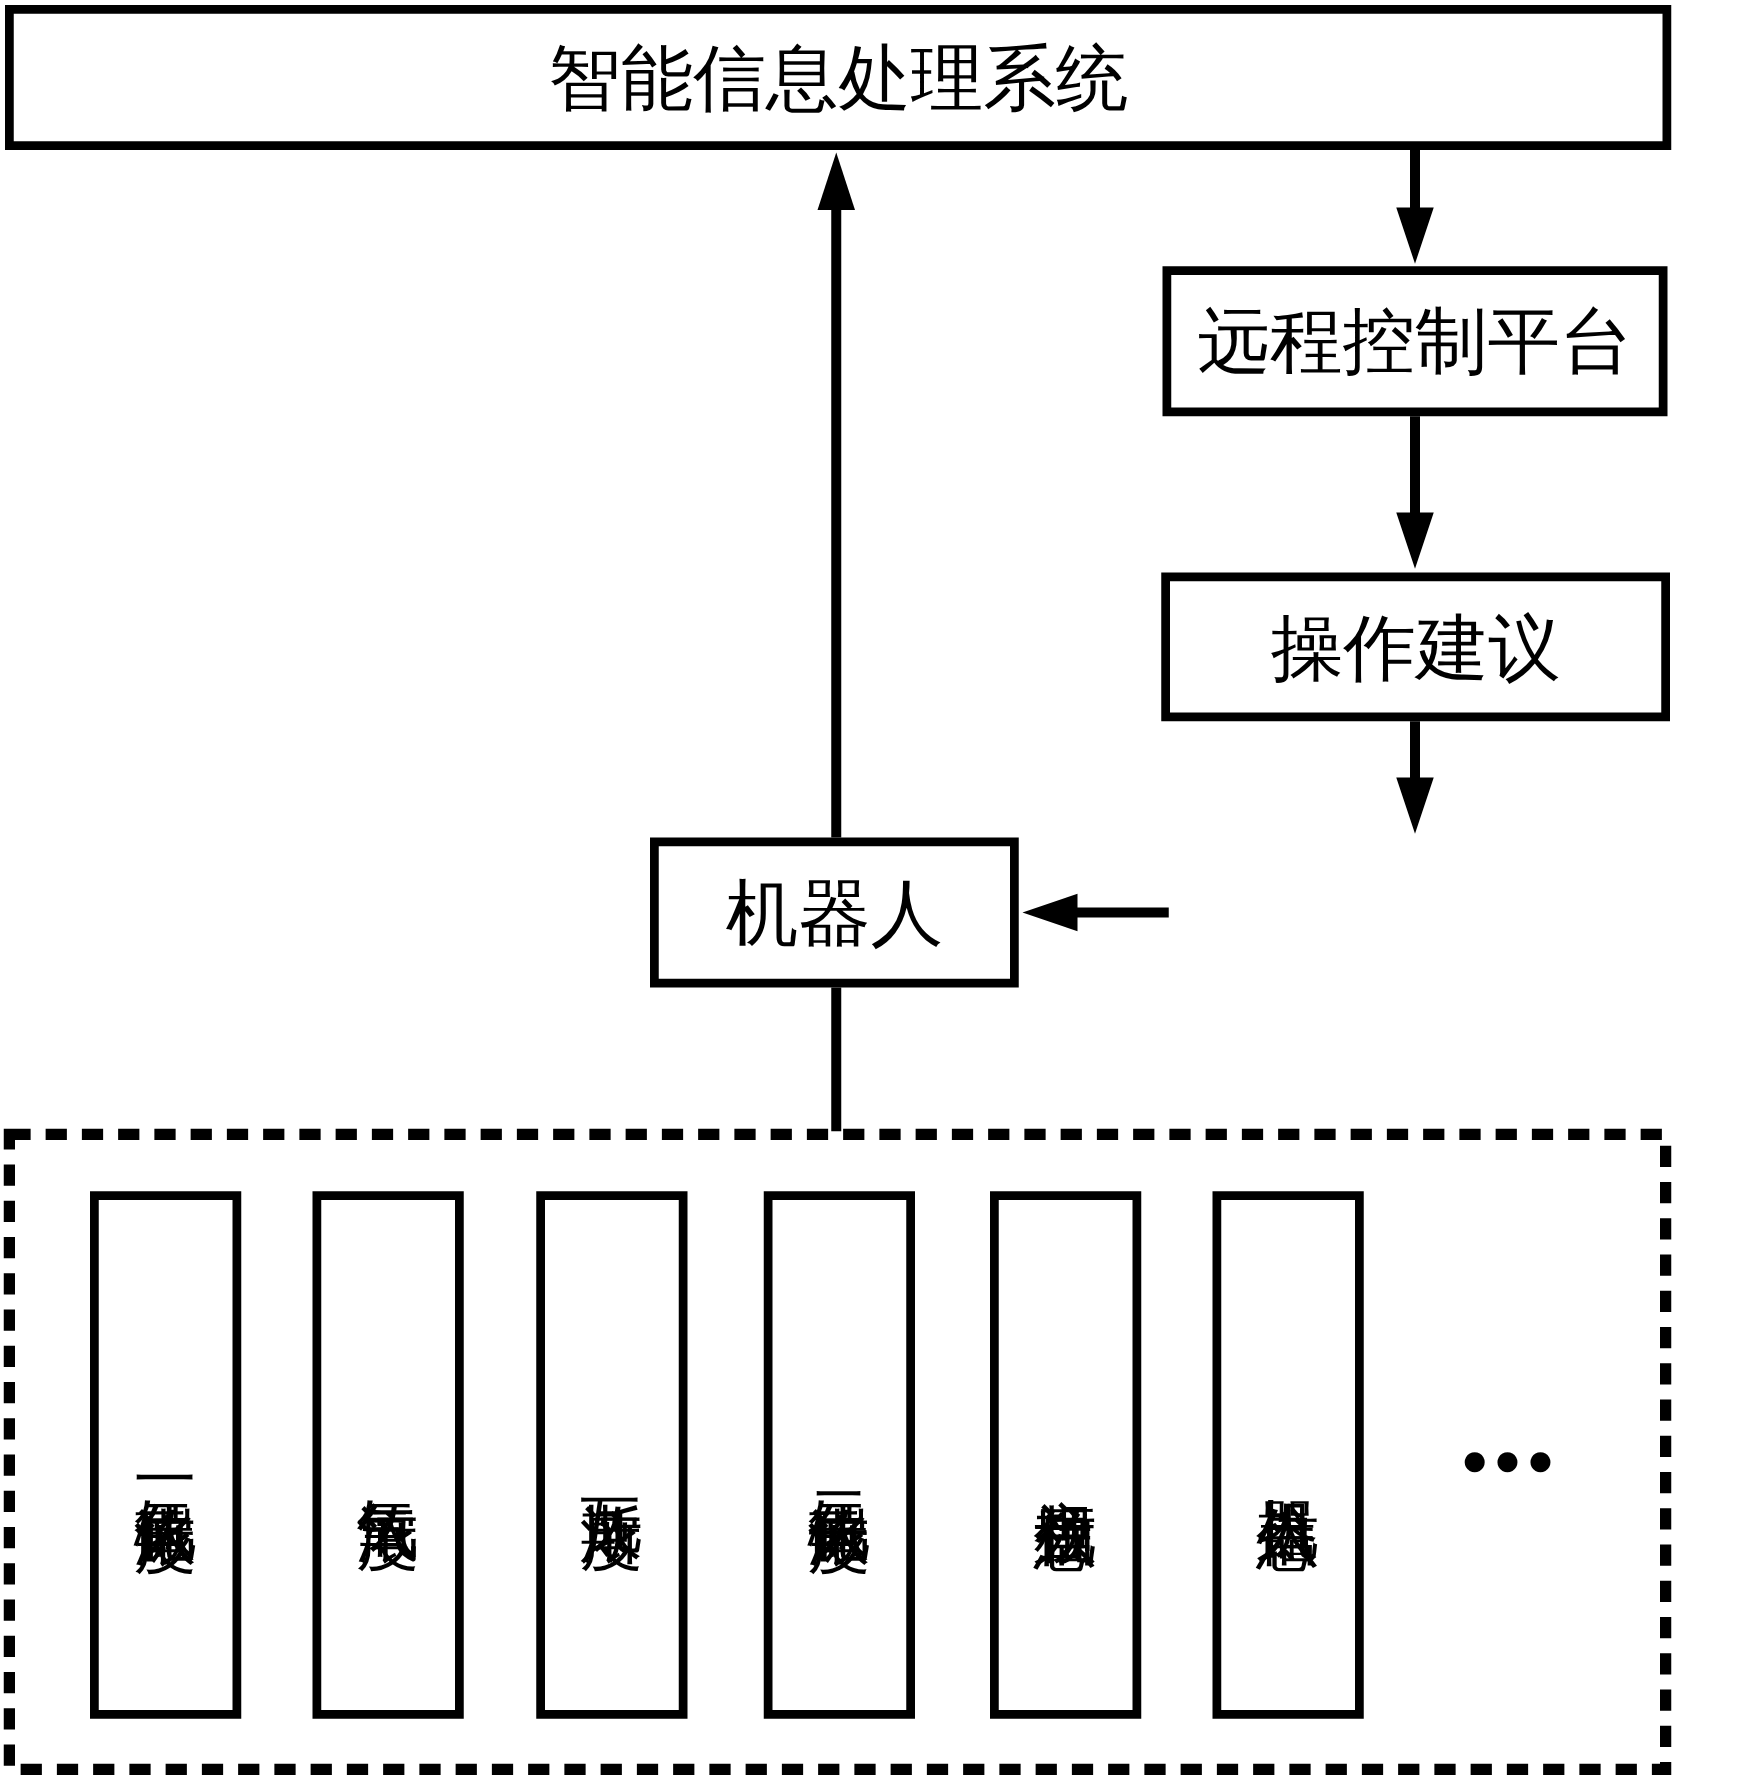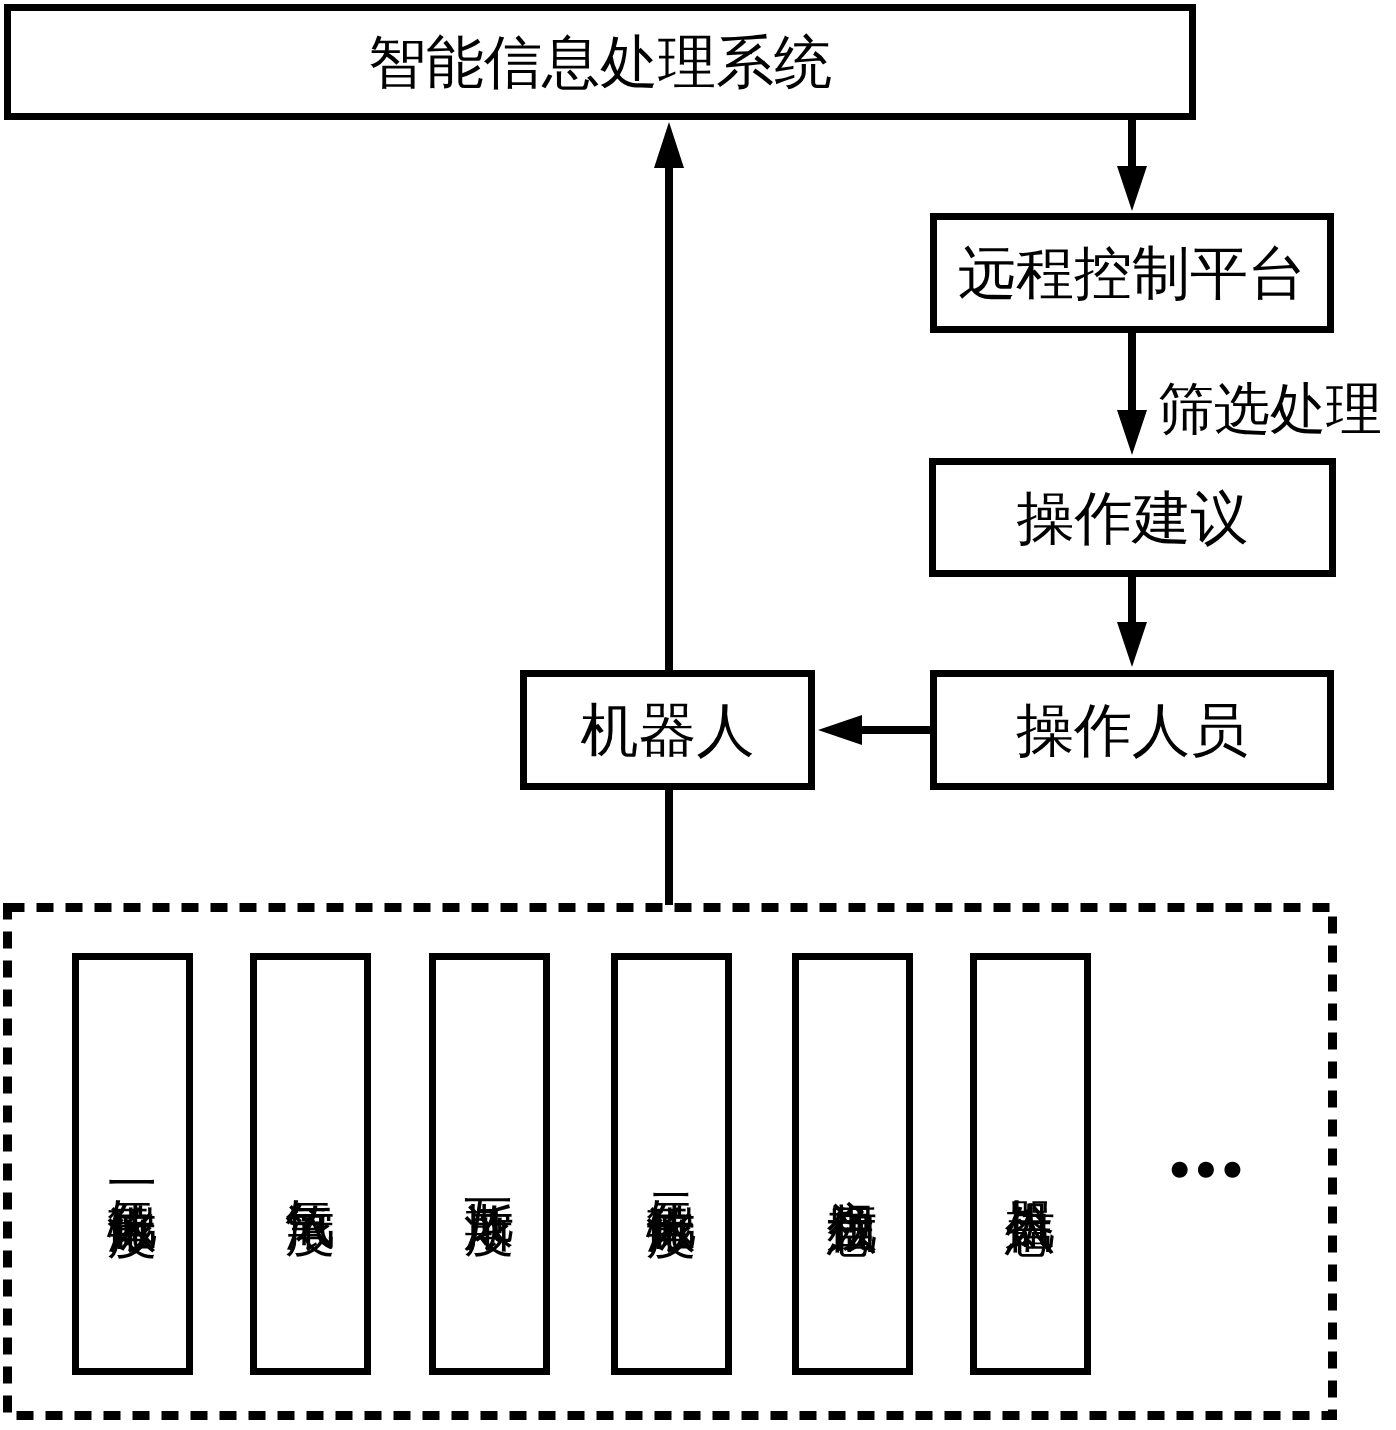--- a/index.html
+++ b/index.html
@@ -28,21 +28,21 @@
     border: 7px solid #000000;
     background: #ffffff;
     display: flex;
     align-items: center;
     justify-content: center;
     font-size: 58px;
     line-height: 1;
     white-space: nowrap;
     z-index: 2;
   }
-  .node-system     { left: 4px;   top: 4px;   width: 1192px; height: 116px; }
+  .node-system     { left: 4px;   top: 4px;   width: 1333px; height: 116px; }
   .node-platform   { left: 930px; top: 213px; width: 404px;  height: 120px; }
   .node-suggestion { left: 929px; top: 458px; width: 407px;  height: 119px; }
   .node-operator   { left: 930px; top: 670px; width: 404px;  height: 120px; }
   .node-robot      { left: 520px; top: 670px; width: 295px;  height: 120px; }
   .edge-label {
     position: absolute;
     left: 1158px;
     top: 381px;
     font-size: 56px;
     line-height: 1;
@@ -121,29 +121,25 @@
   </div>
 
   <div class="node node-suggestion">
     <span>操作建议</span>
   </div>
 
   <div class="node node-platform">
     <span>远程控制平台</span>
   </div>
 
-  <div class="node node-operator">
-    <span>操作人员</span>
-  </div>
 
   <div class="node node-robot">
     <span>机器人</span>
   </div>
 
-  <div class="edge-label">筛选处理</div>
 
   <div class="sensor-box sensor-1">
     <span class="vtext">一氧化碳浓度</span>
   </div>
   <div class="sensor-box sensor-2">
     <span class="vtext">氧气浓度</span>
   </div>
   <div class="sensor-box sensor-3">
     <span class="vtext">瓦斯浓度</span>
   </div>

